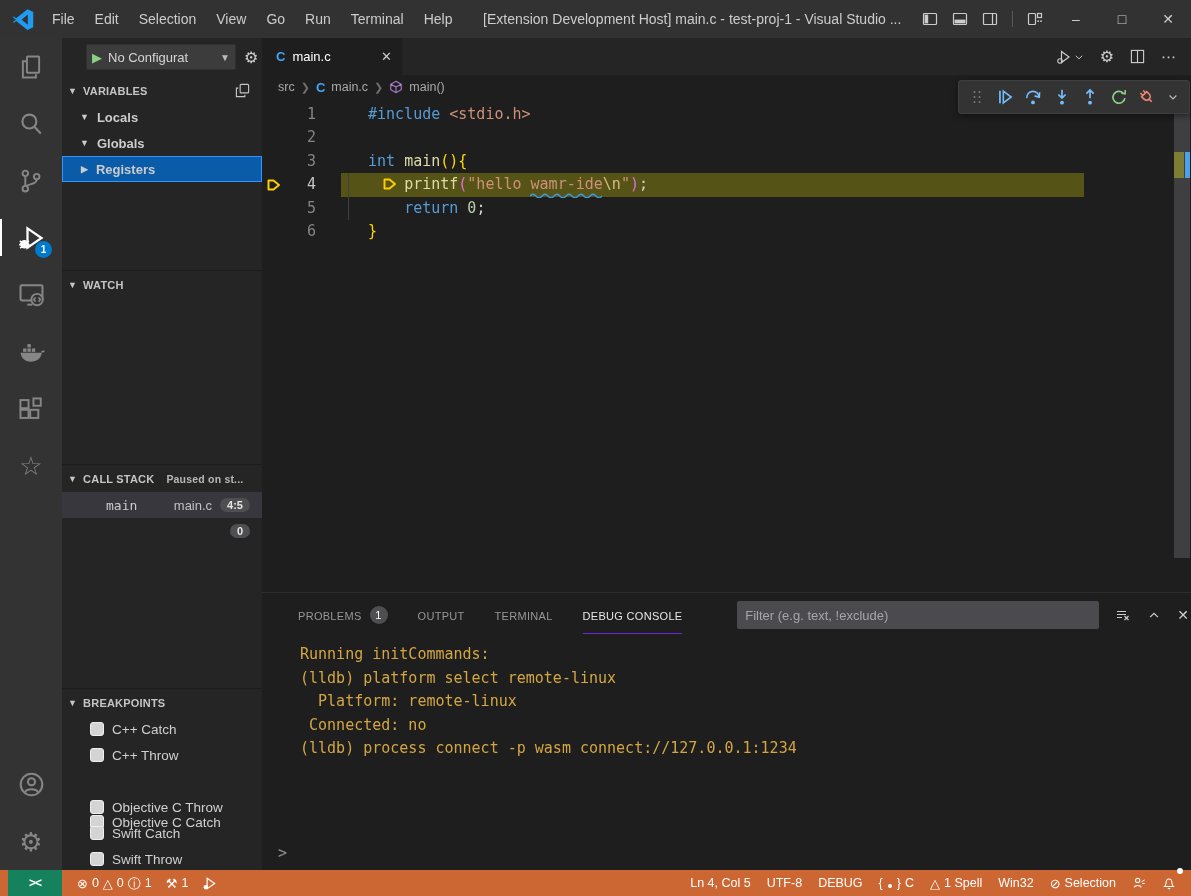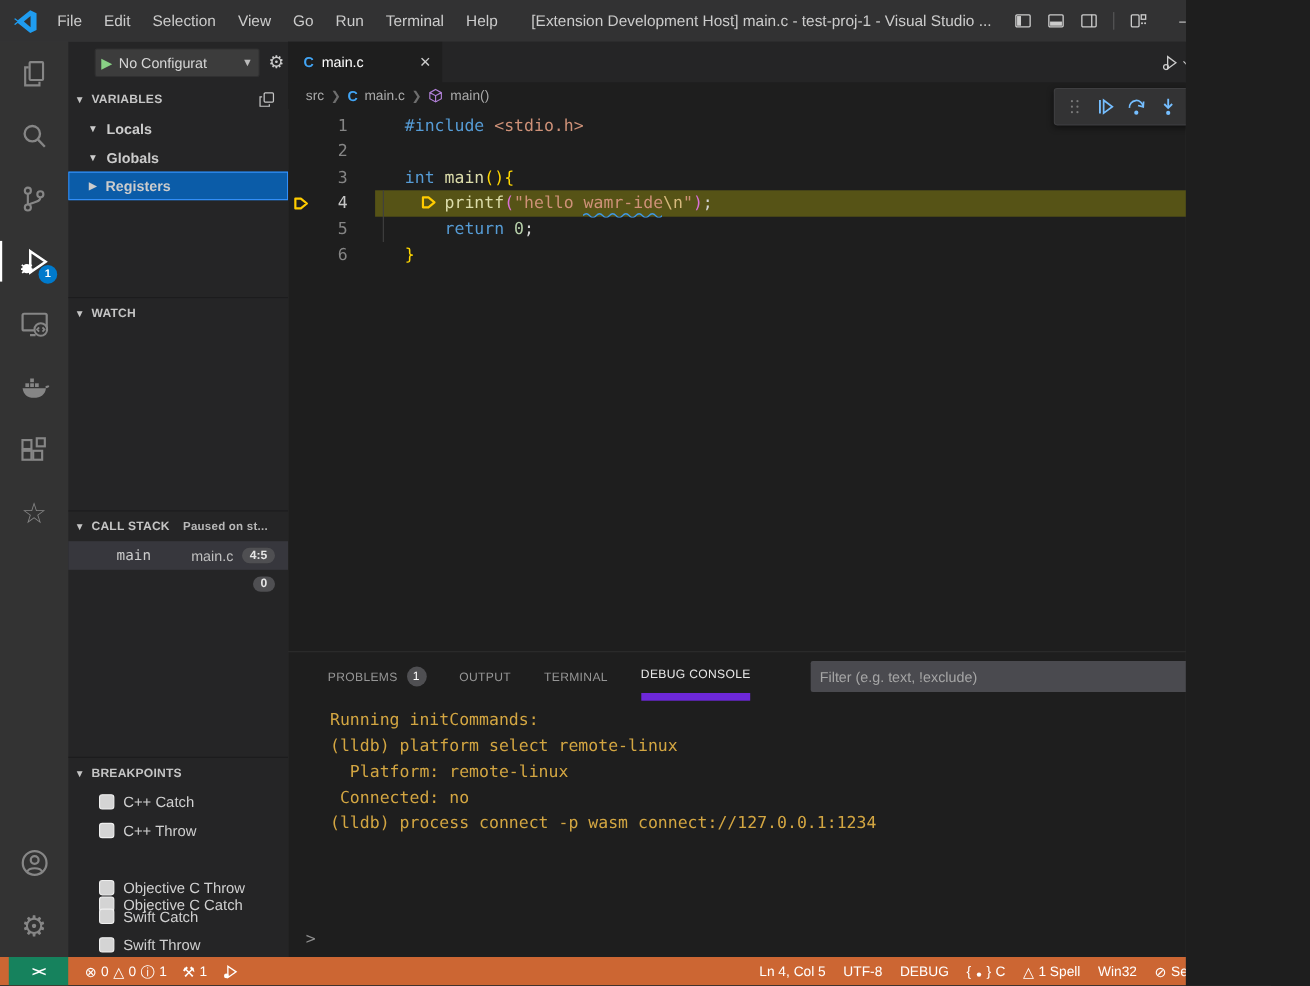--- a/index.html
+++ b/index.html
@@ -1,19 +1,19 @@
 <!DOCTYPE html>
 <html><head>
 <meta charset="utf-8">
 <style>
   * { margin:0; padding:0; box-sizing:border-box; }
   html,body { background:#1e1e1e; }
-  .app { position:relative; width:1078px; height:896px; overflow:hidden;
+  .app { position:relative; width:1191px; height:896px; overflow:hidden;
          font-family:"Liberation Sans", sans-serif; color:#cccccc; font-size:13px;
-         background:#404040; }
+         background:#3b82f6; }
   svg { display:block; }
 
   
   .titlebar { position:absolute; left:0; top:0; width:1191px; height:38px;
               background:#323233; display:flex; align-items:center; }
   .vslogo { width:22px; margin:0 8px 0 12px; }
   .menu-item { padding:0 10px; font-size:14px; color:#cccccc; cursor:default; }
   .win-title { flex:1; text-align:center; font-size:14px; color:#cccccc;
                white-space:nowrap; overflow:hidden; }
   .tb-icons { display:flex; align-items:center; gap:14px; margin-right:10px; }
@@ -117,21 +117,21 @@
 
   
   .panel { position:absolute; left:262px; top:592px; width:929px; height:278px;
            background:#1e1e1e; border-top:1px solid #2d2d2d; }
   .panel-header { position:absolute; left:12px; top:0; width:929px; height:44px;
                   display:flex; align-items:center; padding:0 14px 0 24px; }
   .ptab { display:flex; align-items:center; gap:8px; margin-right:30px; font-size:11px;
           letter-spacing:.3px; color:#969696; height:44px; }
   .ptab .plabel { padding:13px 0 11px; border-bottom:1px solid transparent; }
   .ptab.active { color:#e7e7e7; }
-  .ptab.active .plabel { border-bottom:7px solid #6d28d9; }
+  .ptab.active .plabel { border-bottom:1px solid #6d28d9; }
   .pbadge { min-width:18px; height:18px; border-radius:9px; background:#4f4f52; color:#fff;
             font-size:11px; display:flex; align-items:center; justify-content:center; }
   .filter-box { margin-left:auto; width:362px; height:28px; background:#4a4a4f;
                 border-radius:2px; display:flex; align-items:center; }
   .filter-box input { width:100%; background:transparent; border:0; outline:0;
                       color:#cccccc; font-size:13px; padding:0 8px;
                       font-family:"Liberation Sans",sans-serif; }
   .filter-box input::placeholder { color:#a6a6a6; }
   .panel-actions { display:flex; align-items:center; gap:16px; margin-left:16px; color:#cccccc; }
   .console { position:absolute; left:38px; top:50px; font-family:"DejaVu Sans Mono",monospace;

